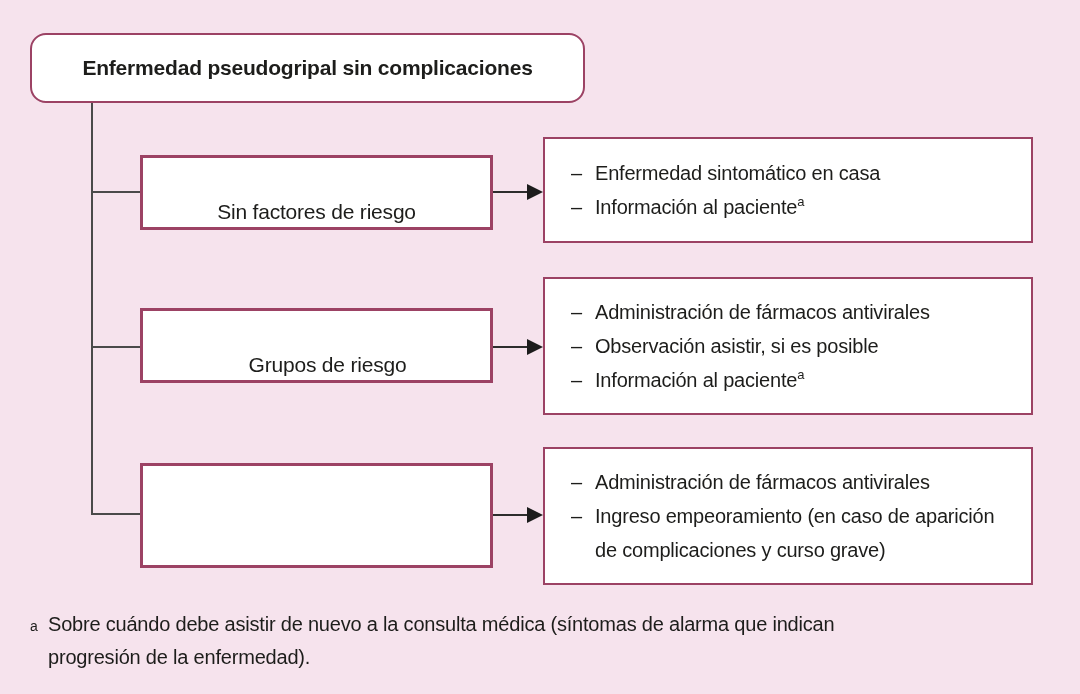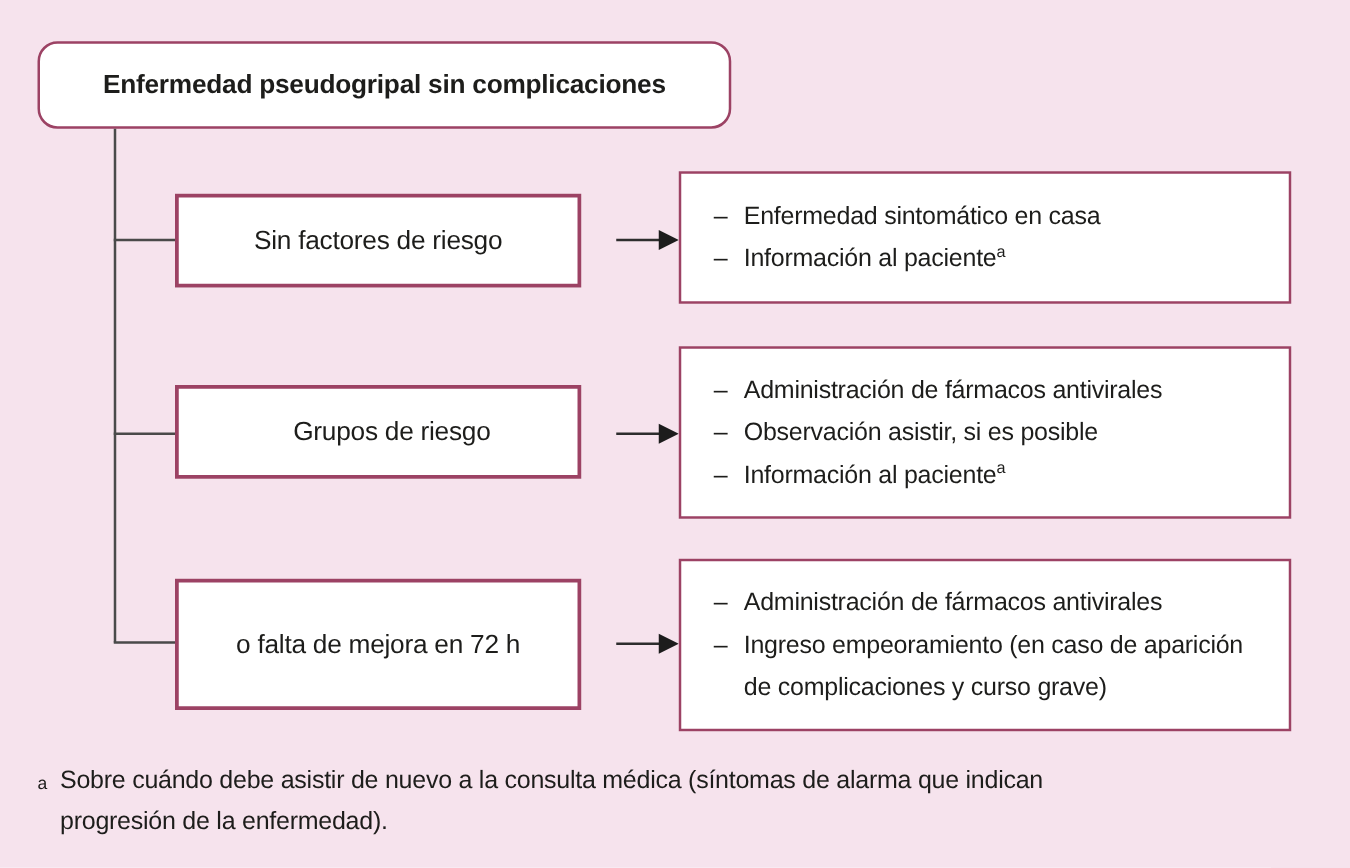--- a/index.html
+++ b/index.html
@@ -25,24 +25,24 @@
   .title-box {
     left: 30px; top: 33px;
     width: 555px; height: 70px;
     display: flex; align-items: center; justify-content: center;
     font-size: 21px; font-weight: bold;
     letter-spacing: -0.2px;
     border-radius: 16px;
   }
 
   .condition-box {
-    left: 140px; width: 325px;
+    left: 140px; width: 353px;
     border-width: 3px;
     display: flex; flex-direction: column;
-    align-items: center; justify-content: center;
+    align-items: center; justify-content: flex-end;
     font-size: 21px; line-height: 31px;
     text-align: center;
     letter-spacing: -0.2px;
   }
   .condition-box.r1 { top: 155px; height: 75px; }
   .condition-box.r2 { top: 308px; height: 75px; padding-left: 22px; }
   .condition-box.r3 { top: 463px; height: 105px; }
 
   .outcome-box {
     left: 543px; width: 490px;
@@ -163,21 +163,20 @@
       <span class="outcome-dash">–</span>
       <span class="outcome-text"><span>Observación asistir, si es posible</span><sup class="fn"></sup></span>
     </div>
     <div class="outcome-item">
       <span class="outcome-dash">–</span>
       <span class="outcome-text"><span>Información al paciente</span><sup class="fn">a</sup></span>
     </div>
   </div>
 
   <div class="box condition-box r3">
-    <span>o falta de mejora en 72 h</span>
   </div>
   <div class="arrow-line r3"></div>
   <div class="arrow-head r3"></div>
   <div class="box outcome-box r3">
     <div class="outcome-item">
       <span class="outcome-dash">–</span>
       <span class="outcome-text"><span>Administración de fármacos antivirales</span><sup class="fn"></sup></span>
     </div>
     <div class="outcome-item">
       <span class="outcome-dash">–</span>

